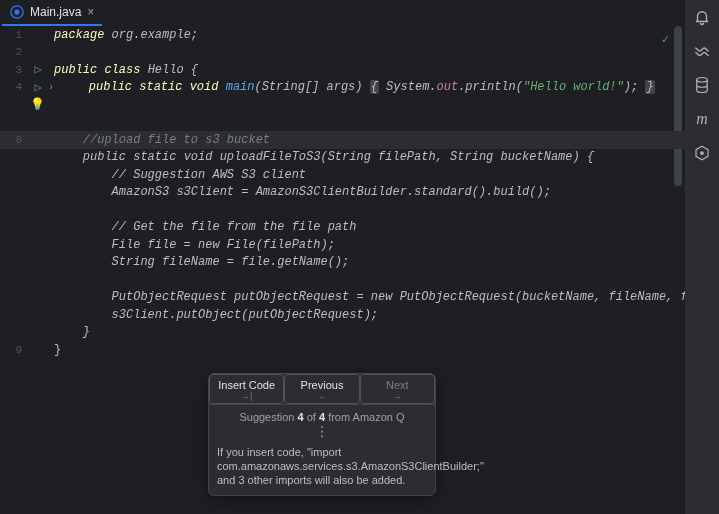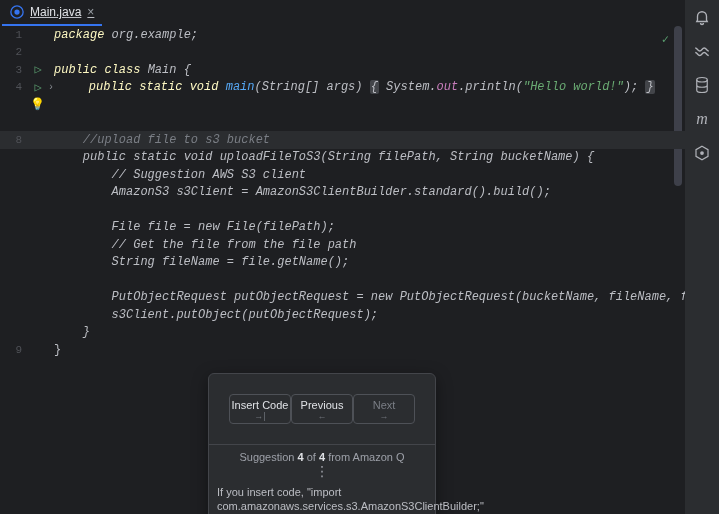--- a/index.html
+++ b/index.html
@@ -39,21 +39,20 @@
   width: 18px; height: 18px;
   color: #b0b2b8;
   cursor: pointer;
 }
 .tabbar {
   position: absolute;
   left: 2px; top: 0;
   height: 26px;
   display: flex;
   align-items: center;
-  text-decoration: underline;
 }
 .tab {
   background: #1e1f22;
   padding: 0 8px;
   height: 26px;
   display: flex;
   align-items: center;
   gap: 6px;
   border-bottom: 2px solid #3574f0;
   color: #dfe1e5;
@@ -123,21 +122,21 @@
   background: #2b2d30;
   border: 1px solid #43454a;
   border-radius: 6px;
   font-family: -apple-system, Arial, sans-serif;
   font-size: 11px;
   color: #bcbec4;
   box-shadow: 0 4px 16px rgba(0,0,0,.4);
 }
 .popup-btnrow {
   display: flex;
-  padding: 20px;
+  padding: 0;
 }
 .pbtn {
   flex: 1;
   background: #2b2d30;
   border: 1px solid #4e5157;
   border-radius: 4px;
   text-align: center;
   padding: 4px 0 2px 0;
   cursor: pointer;
   font-size: 11px;
@@ -176,31 +175,31 @@
   </div>
 </div>
 
 <span class="check">✓</span>
 <div class="scrollbar-v"></div>
 
 <div class="editor">
   <div class="lines">
     <div class="line"><span class="ln">1</span><span class="gicon"></span><span class="code"><span class="kw">package</span><span class="pkg"> org.example;</span></span></div>
     <div class="line"><span class="ln">2</span><span class="gicon"></span></div>
-    <div class="line"><span class="ln">3</span><span class="gicon"><span class="run-tri">▷</span></span><span class="code"><span class="kw">public</span><span class="kw"> class</span><span class="cls"> Main {</span></span></div>
+    <div class="line"><span class="ln">3</span><span class="gicon"><span class="run-tri">▷</span></span><span class="code"><span class="kw">public</span><span class="kw"> class</span><span class="cls"> Hello {</span></span></div>
     <div class="line"><span class="ln">4</span><span class="gicon"><span class="run-tri">▷</span></span><span class="chev">›</span><span class="code"><span>    </span><span class="kw">public</span><span class="kw"> static</span><span class="kw"> void</span><span class="fn"> main</span><span>(String[] args) </span><span class="brace">{</span><span> System.</span><span class="ref">out</span><span>.println(</span><span class="str">"Hello world!"</span><span>); </span><span class="brace">}</span></span></div>
     <div class="line"><span class="ln"></span><span class="gicon"><span class="bulb">💡</span></span></div>
     <div class="line"><span class="ln"></span><span class="gicon"></span></div>
     <div class="line hl"><span class="ln">8</span><span class="gicon"></span><span class="code cm">    //upload file to s3 bucket</span></div>
     <div class="line"><span class="ln"></span><span class="gicon"></span><span class="code"><span>    </span><span>public static void</span><span> uploadFileToS3(String filePath, String bucketName) {</span></span></div>
     <div class="line"><span class="ln"></span><span class="gicon"></span><span class="code">        // Suggestion AWS S3 client</span></div>
     <div class="line"><span class="ln"></span><span class="gicon"></span><span class="code">        AmazonS3 s3Client = AmazonS3ClientBuilder.standard().build();</span></div>
     <div class="line"><span class="ln"></span><span class="gicon"></span></div>
+    <div class="line"><span class="ln"></span><span class="gicon"></span><span class="code">        // Get the file from the file path</span></div>
     <div class="line"><span class="ln"></span><span class="gicon"></span><span class="code">        File file = new File(filePath);</span></div>
-    <div class="line"><span class="ln"></span><span class="gicon"></span><span class="code">        // Get the file from the file path</span></div>
     <div class="line"><span class="ln"></span><span class="gicon"></span><span class="code">        String fileName = file.getName();</span></div>
     <div class="line"><span class="ln"></span><span class="gicon"></span></div>
     <div class="line"><span class="ln"></span><span class="gicon"></span><span class="code">        PutObjectRequest putObjectRequest = new PutObjectRequest(bucketName, fileName, file);</span></div>
     <div class="line"><span class="ln"></span><span class="gicon"></span><span class="code">        s3Client.putObject(putObjectRequest);</span></div>
     <div class="line"><span class="ln"></span><span class="gicon"></span><span class="code">    }</span></div>
     <div class="line"><span class="ln">9</span><span class="gicon"></span><span class="code plain">}</span></div>
   </div>
 </div>
 
 <div class="popup">

